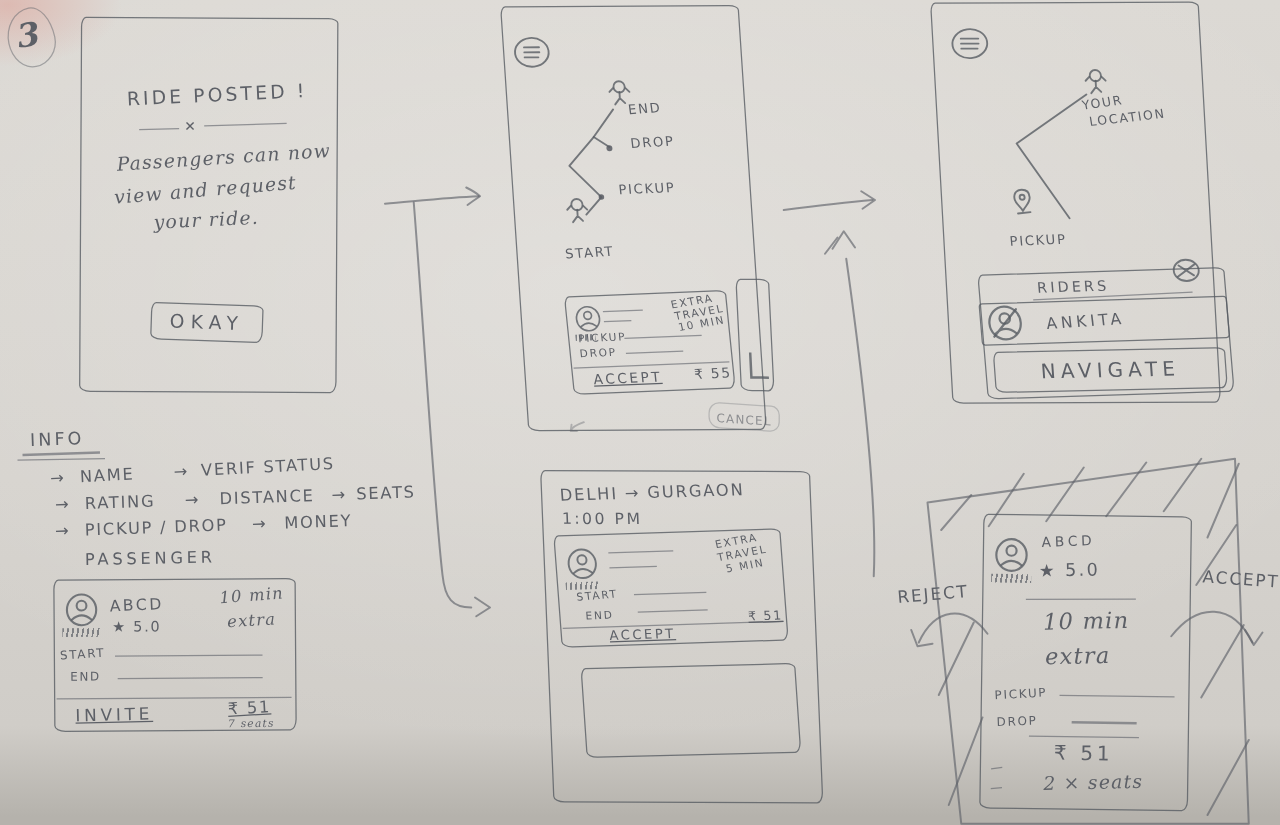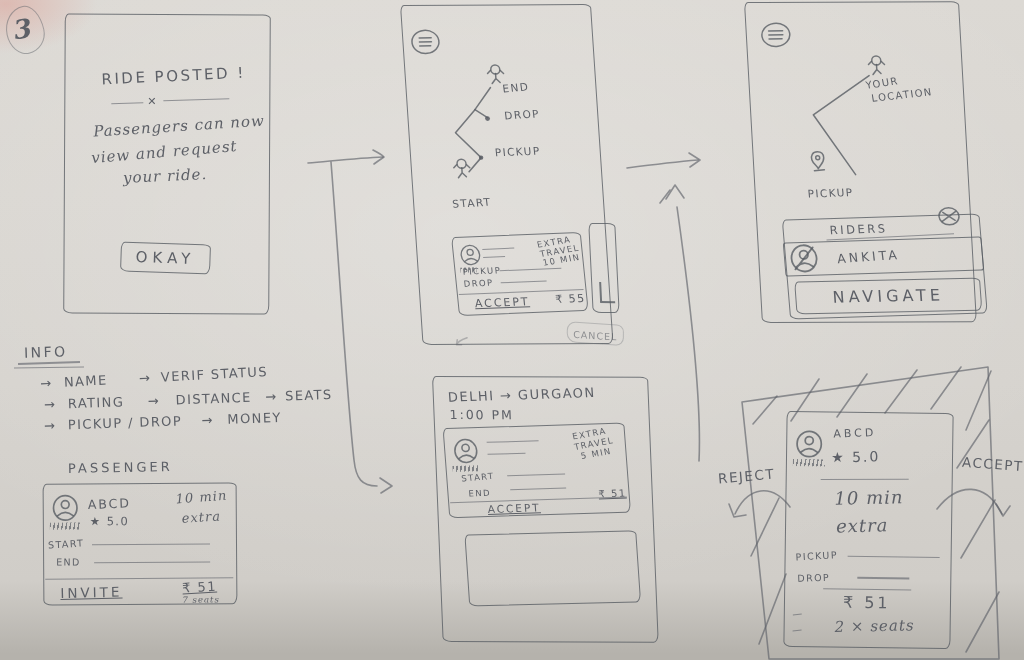--- a/index.html
+++ b/index.html
@@ -217,21 +217,21 @@
       <span style="margin-left:2px;">SEATS</span>
     </div>
     <div class="abs hand" style="left:30px;top:70px;font-size:13px;transform:rotate(-2deg);">
       <span>→</span>
       <span style="margin:0 14px 0 6px;">PICKUP / DROP</span>
       <span>→</span>
       <span style="margin-left:8px;">MONEY</span>
     </div>
   </div>
 
-  <div class="abs" style="left:40px;top:460px;width:205px;height:150px;text-align:right;">
+  <div class="abs" style="left:40px;top:440px;width:205px;height:150px;text-align:right;">
     <span class="abs hand" style="left:28px;top:0;font-size:13px;letter-spacing:3px;transform:rotate(-1deg);">PASSENGER</span>
     <div class="abs sk" style="left:3px;top:23px;width:194px;height:122px;transform:rotate(-.4deg);">
       <svg class="abs lines" style="left:8px;top:10px;" width="27" height="29" viewBox="0 0 24 26">
         <ellipse class="pst" cx="12" cy="12" rx="10.5" ry="11"></ellipse>
           <circle class="pst" cx="12" cy="9" r="3.5"></circle>
           <path class="pst" d="M5,19 Q12,13 19,19"></path>
       </svg>
       <div class="abs hb" style="left:6px;top:38px;width:30px;height:7px;"></div>
       <span class="abs hand" style="left:44px;top:12px;font-size:12.5px;letter-spacing:2px;transform:rotate(-2deg);">ABCD</span>
       <span class="abs hand" style="left:46px;top:30px;font-size:11.5px;">★ 5.0</span>

